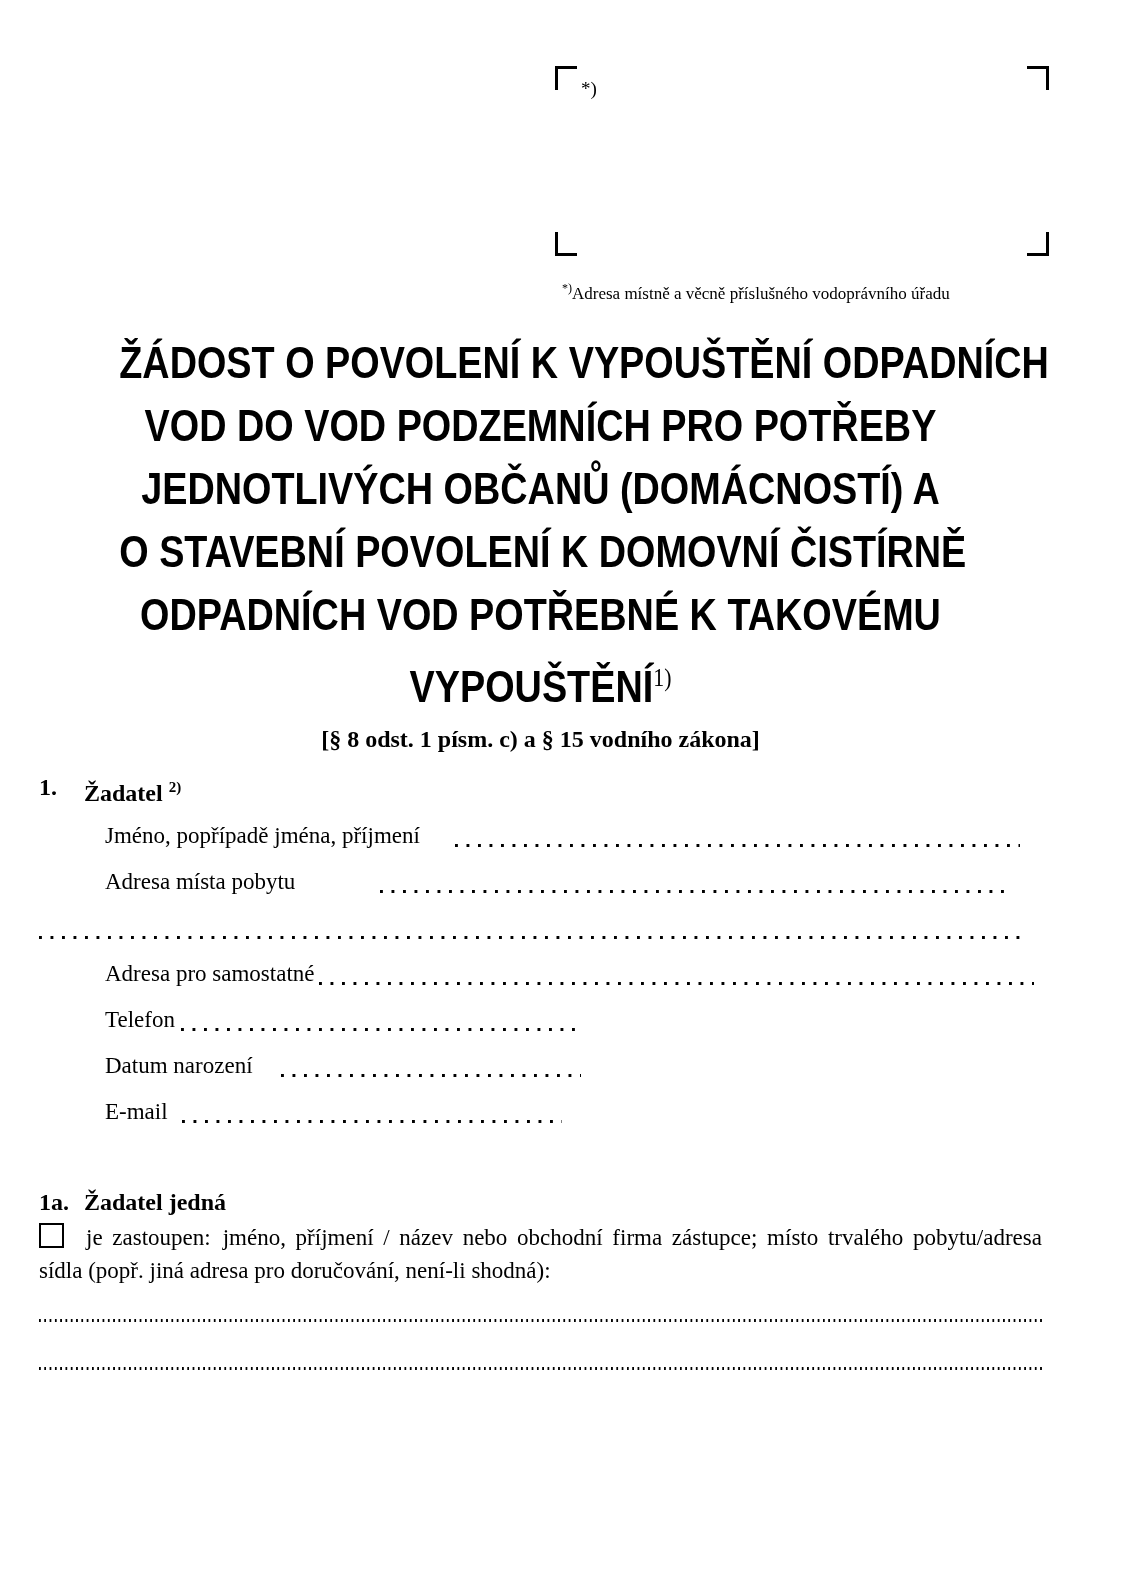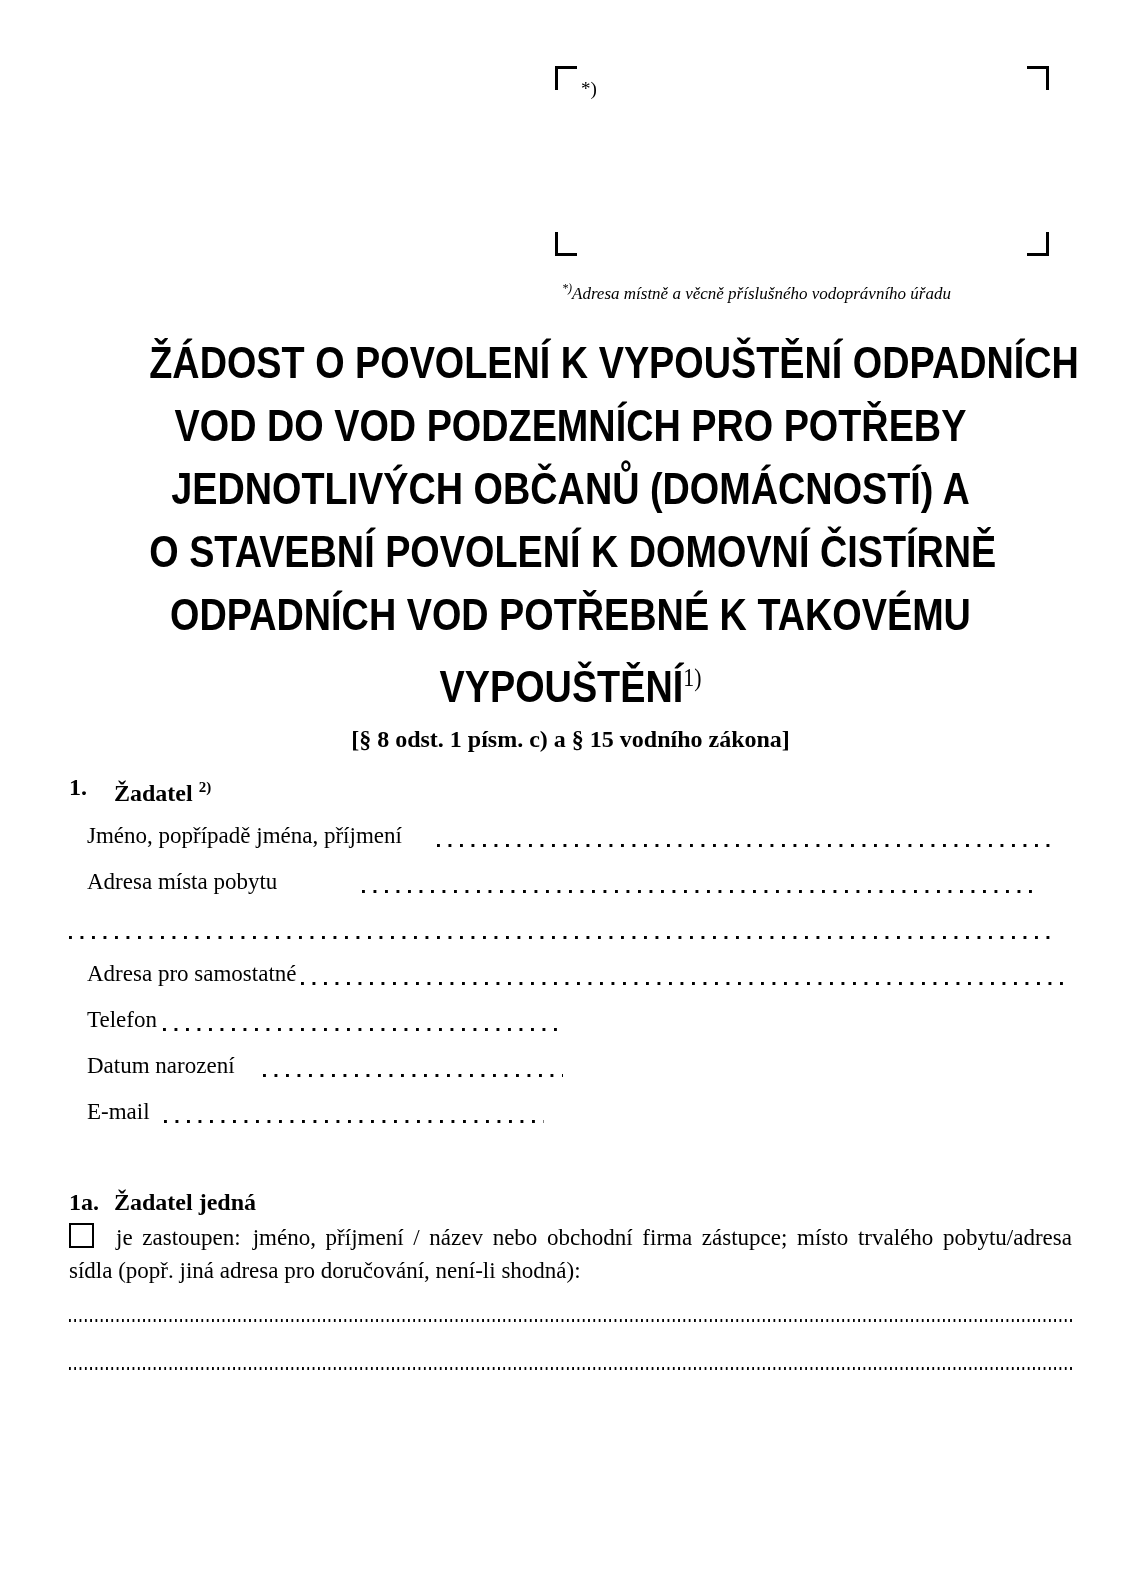--- a/index.html
+++ b/index.html
@@ -13,25 +13,25 @@
 
   
   .addr-zone { position: absolute; left: 555px; top: 66px; width: 494px; height: 190px; }
   .corner { position: absolute; width: 19px; height: 21px; }
   .corner.tl { left: 0; top: 0; border-left: 3px solid #000; border-top: 3px solid #000; }
   .corner.tr { right: 0; top: 0; border-right: 3px solid #000; border-top: 3px solid #000; }
   .corner.bl { left: 0; bottom: 0; border-left: 3px solid #000; border-bottom: 3px solid #000; }
   .corner.br { right: 0; bottom: 0; border-right: 3px solid #000; border-bottom: 3px solid #000; }
   .addr-star { position: absolute; left: 26px; top: 12px; font-size: 19px; }
 
-  .footnote { position: absolute; left: 562px; top: 281px; font-size: 17px; white-space: nowrap; font-style: italic; }
+  .footnote { position: absolute; left: 562px; top: 281px; font-size: 17px; white-space: nowrap; }
   .footnote sup { font-size: 12px; }
 
   
-  .content { position: absolute; left: 69px; top: 331px; width: 1003px; }
+  .content { position: absolute; left: 39px; top: 331px; width: 1003px; }
 
   .title { text-align: center; }
   .title .tline {
     font-family: "Liberation Sans", sans-serif;
     font-weight: bold;
     font-size: 45px;
     line-height: 63px;
     white-space: nowrap;
     transform: scaleX(0.84);
     transform-origin: 50% 50%;
@@ -45,21 +45,21 @@
   }
 
   .sec-head { display: flex; font-weight: bold; font-size: 24px; line-height: 34px; }
   .sec-head .num { width: 45px; flex: none; }
   .sec-head sup { font-size: 15px; }
   .sec1-head { margin-top: 15px; }
   .sec1a-head { margin-top: 50px; align-items: flex-end; }
 
   .fields { margin-top: 3px; font-size: 23px; }
   .frow { display: flex; align-items: center; height: 46px; }
-  .frow .flabel { flex: none; margin-left: 18px; white-space: nowrap; }
+  .frow .flabel { flex: none; margin-left: 66px; white-space: nowrap; }
   .dots {
     align-self: stretch;
     background-image: linear-gradient(to right, #000 0 2.5px, transparent 2.5px);
     background-size: 11.5px 2.5px;
     background-repeat: repeat-x;
     background-position: left 0 bottom 13px;
   }
   .dots.grow { flex: 1 1 auto; }
 
   .note { margin-top: 15px; font-size: 23px; }

